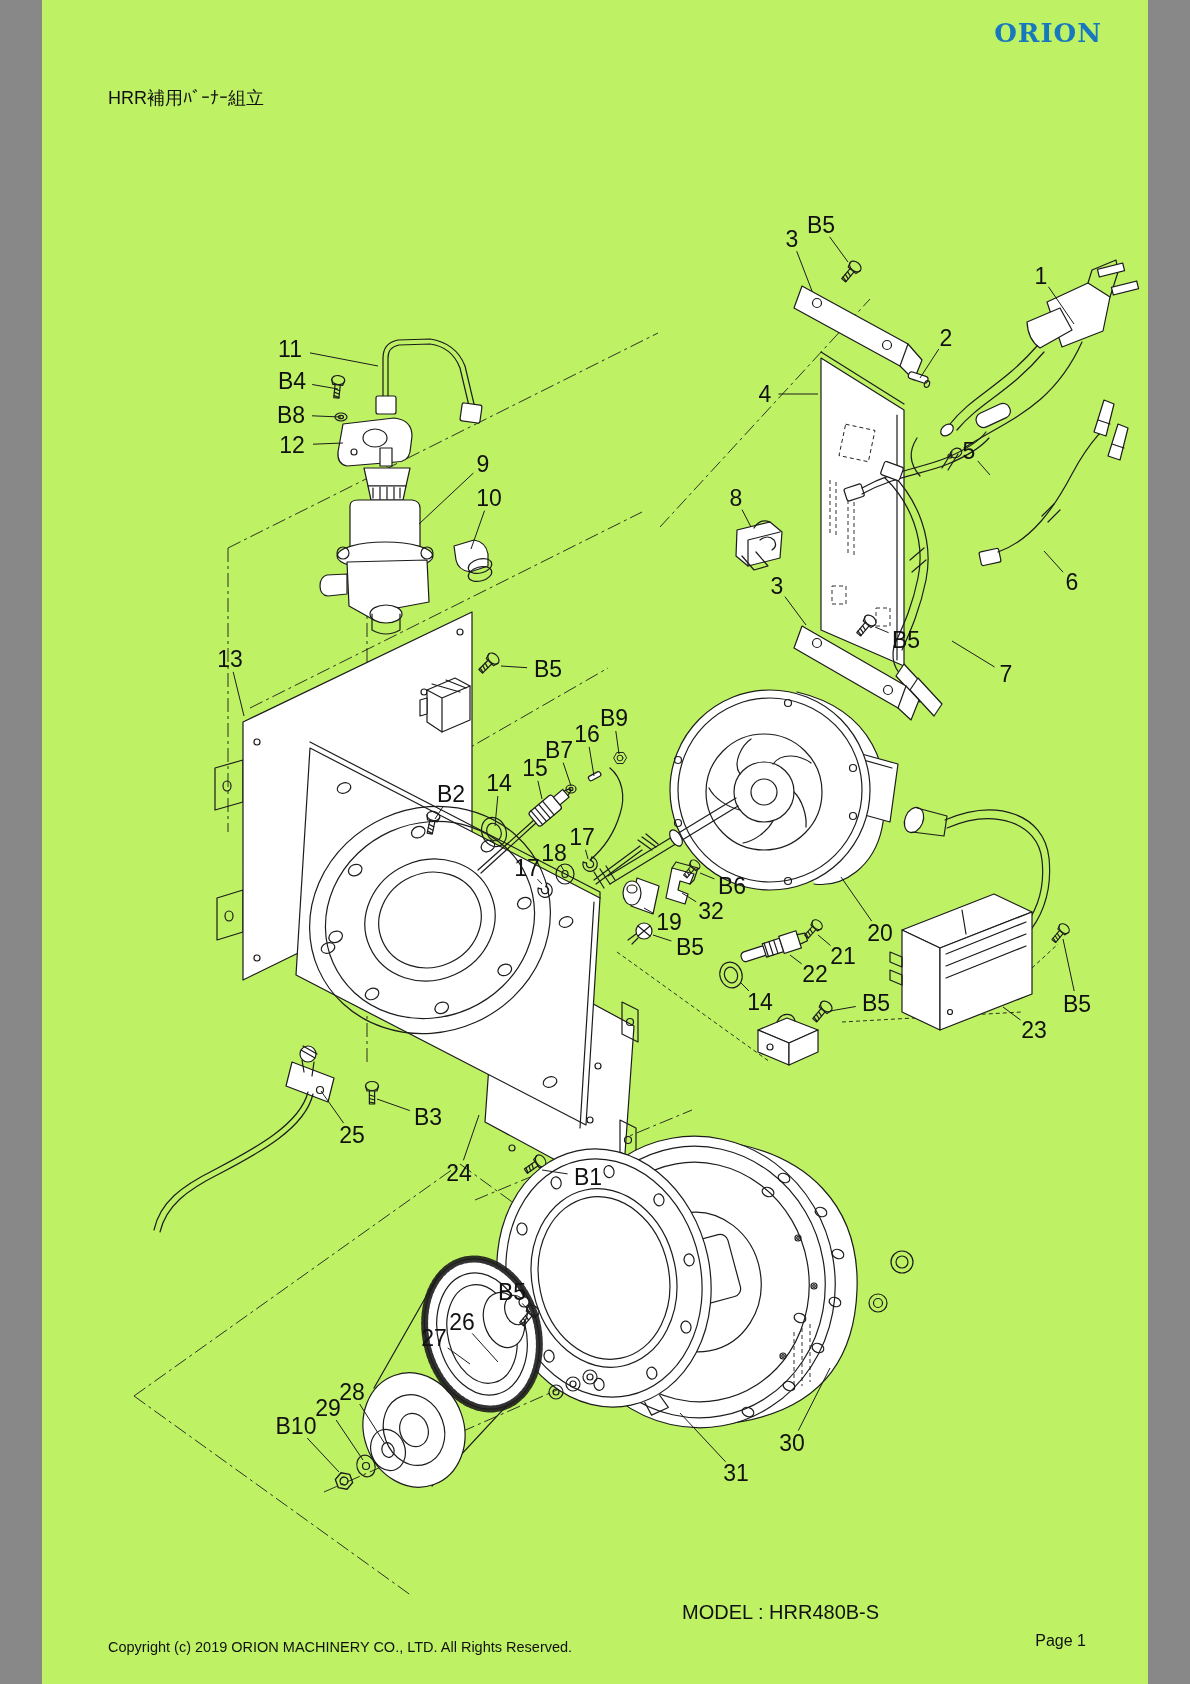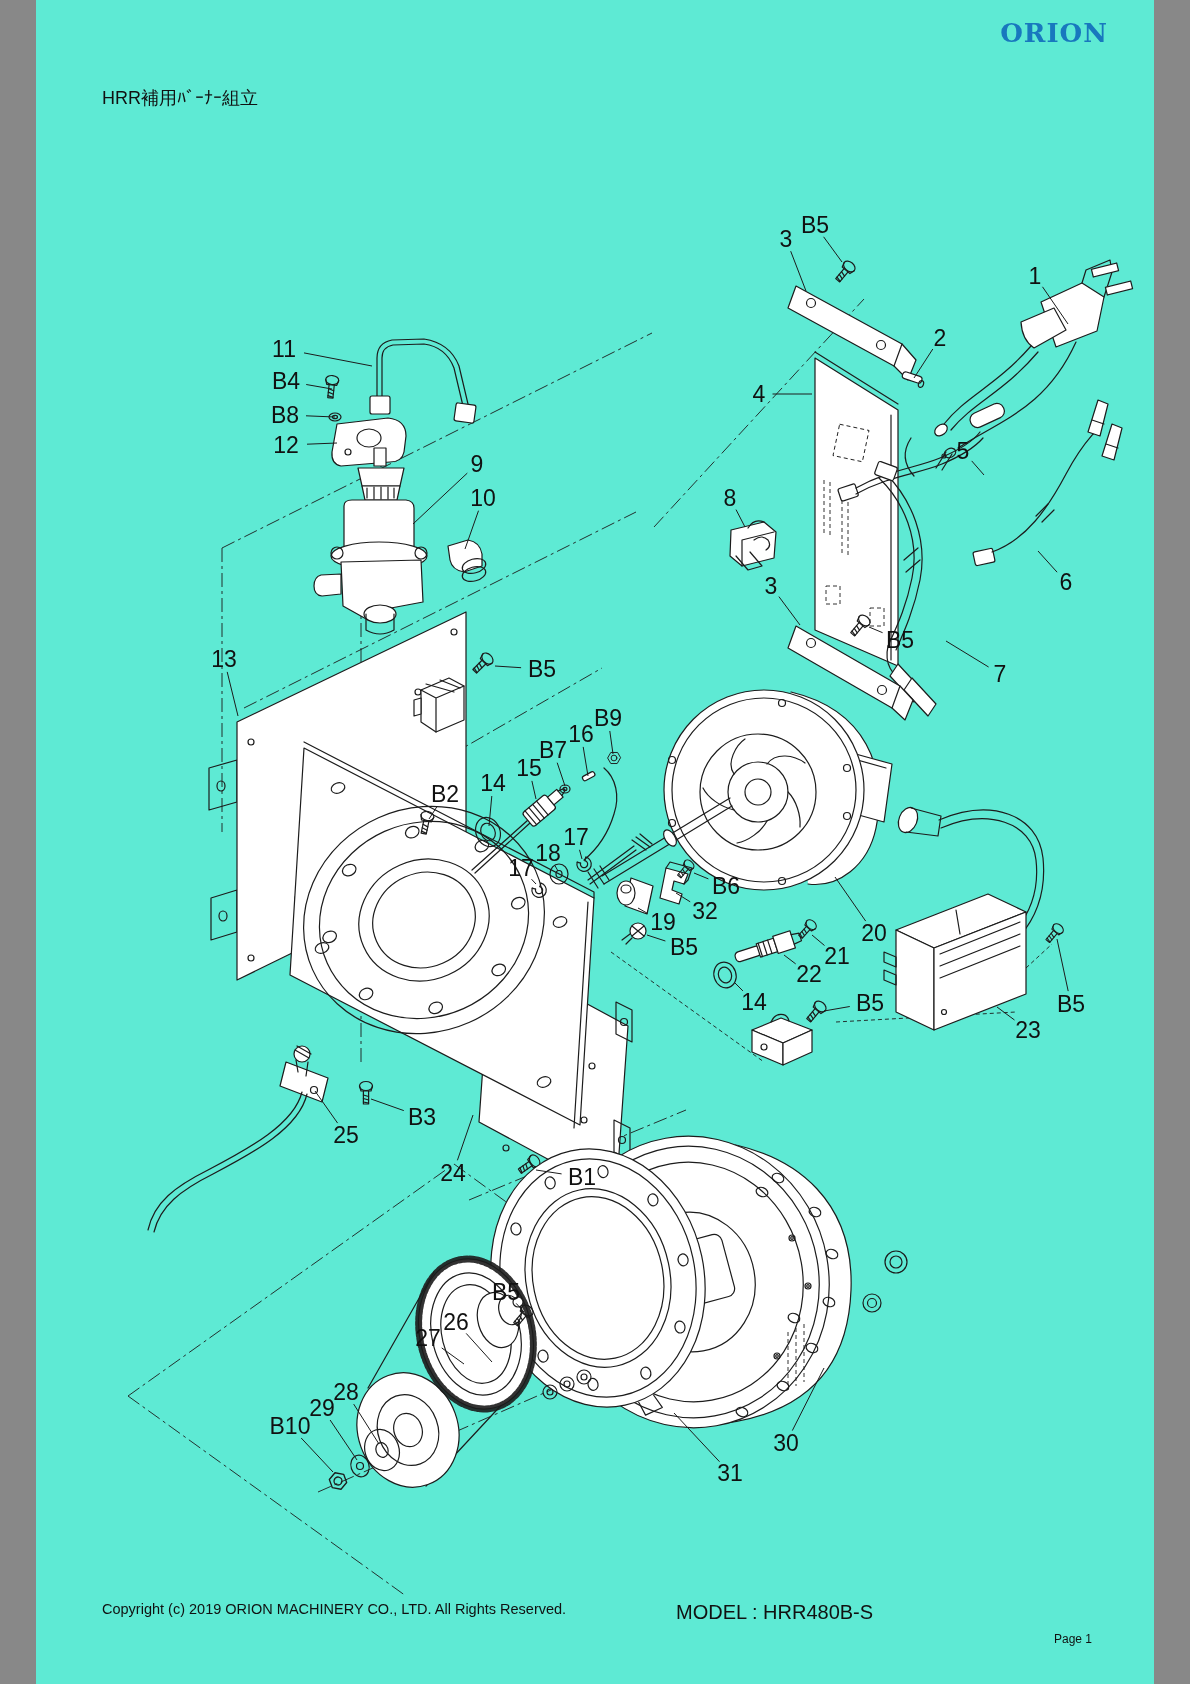--- a/index.html
+++ b/index.html
@@ -1,23 +1,23 @@
 <!DOCTYPE html>
 <html><head>
 <meta charset="utf-8">
 <style>
   html,body{margin:0;padding:0;background:#888;}
-  .page{position:relative;width:1106px;height:1684px;background:#5eead4;margin:0 auto;
-        font-family:"Liberation Sans",sans-serif;overflow:hidden;padding-left:12px;}
+  .page{position:relative;width:1106px;height:1684px;background:#bef264;margin:0 auto;
+        font-family:"Liberation Sans",sans-serif;overflow:hidden;}
   .logo{position:absolute;top:18px;right:46px;font-family:"DejaVu Serif","Liberation Serif",serif;
         font-weight:bold;font-size:26px;letter-spacing:1px;}
   .doc-title{position:absolute;top:86px;left:66px;font-size:18px;color:#111;}
-  .footer-copy{position:absolute;top:1601px;left:66px;font-size:14.5px;color:#111;}
+  .footer-copy{position:absolute;top:1639px;left:66px;font-size:14.5px;color:#111;}
   .footer-model{position:absolute;top:1601px;left:640px;font-size:20px;color:#111;}
-  .footer-page{position:absolute;top:1632px;right:62px;font-size:12px;color:#111;}
+  .footer-page{position:absolute;top:1632px;right:62px;font-size:16px;color:#111;}
   svg{position:absolute;left:0;top:0;}
   .d{stroke:#1c1c1c;fill:none;stroke-width:1.2;stroke-linecap:round;stroke-linejoin:round;}
   .wf{fill:#ffffff;}
   .cons{stroke:#1c1c1c;stroke-width:0.9;fill:none;stroke-dasharray:14 4 3 4;}
   .dsh{stroke:#1c1c1c;stroke-width:0.9;fill:none;stroke-dasharray:4 3;}
   .callout{font-family:"Liberation Sans",sans-serif;font-size:23px;fill:#111;}
   .leader{stroke:#1c1c1c;stroke-width:1;fill:none;}
 </style>
 </head>
 <body>

